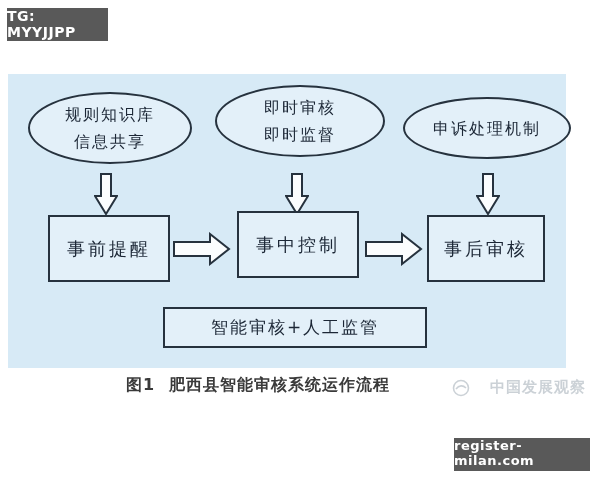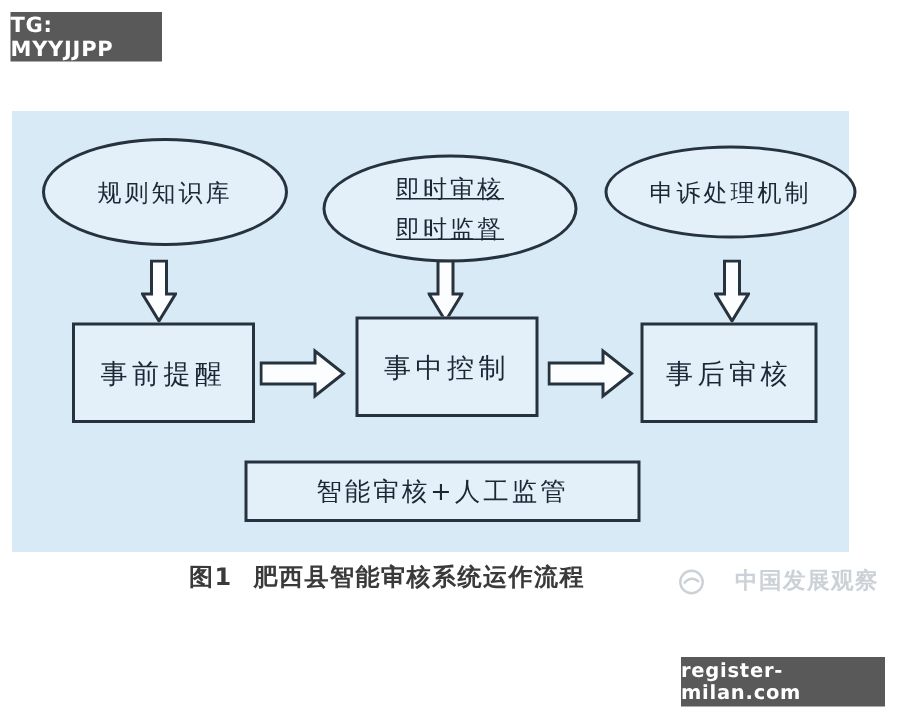--- a/index.html
+++ b/index.html
@@ -13,40 +13,40 @@
     --caption_text:#3a3a3a;
     --watermark_text:#c3cad0;
   }
   html,body{margin:0;padding:0;}
   body{
     width:600px;height:480px;position:relative;background:#ffffff;
     font-family:"DejaVu Sans","Liberation Sans",sans-serif;overflow:hidden;
   }
   .badge{
     position:absolute;background:var(--badge_bg);color:var(--badge_text);
-    display:flex;align-items:center;justify-content:center;
+    display:flex;justify-content:center;
     font-weight:bold;letter-spacing:.5px;
   }
   #tg-badge{left:7px;top:8px;width:101px;height:33px;font-size:14px;}
   #site-badge{left:454px;top:438px;width:136px;height:33px;font-size:13px;}
   .panel{
     position:absolute;left:8px;top:74px;width:558px;height:294px;
     background:var(--panel_bg);
   }
   .shape{
     position:absolute;box-sizing:border-box;border:2px solid var(--shape_border);
     background:var(--shape_fill);color:var(--shape_text);
     display:flex;flex-direction:column;align-items:center;justify-content:center;
     text-align:center;
   }
   .ellipse{border-radius:50%;font-size:16px;line-height:27px;letter-spacing:2px;}
   .rect{font-size:18px;letter-spacing:3px;}
   .arrow{position:absolute;line-height:0;}
   #ellipse-1{left:20px;top:18px;width:164px;height:72px;}
-  #ellipse-2{left:207px;top:29px;width:170px;height:72px;text-decoration:underline;}
+  #ellipse-2{left:207px;top:11px;width:170px;height:72px;}
   #ellipse-3{left:395px;top:23px;width:168px;height:62px;}
   #down-arrow-1{left:86px;top:99px;}
   #down-arrow-2{left:277px;top:99px;}
   #down-arrow-3{left:468px;top:99px;}
   #rect-1{left:40px;top:141px;width:122px;height:67px;}
   #rect-2{left:229px;top:137px;width:122px;height:67px;}
   #rect-3{left:419px;top:141px;width:118px;height:67px;}
   #right-arrow-1{left:165px;top:158px;}
   #right-arrow-2{left:357px;top:158px;}
   #bottom-box{left:155px;top:233px;width:264px;height:41px;font-size:17px;letter-spacing:2px;}
@@ -65,20 +65,21 @@
 <body>
 
 <div id="tg-badge" class="badge">
   <span>TG: MYYJJPP</span>
 </div>
 
 <div class="panel">
 
   <div id="ellipse-1" class="shape ellipse">
     <span>规则知识库</span>
+    <span>信息共享</span>
   </div>
   <div id="ellipse-2" class="shape ellipse">
     <span>即时审核</span>
     <span>即时监督</span>
   </div>
   <div id="ellipse-3" class="shape ellipse">
     <span>申诉处理机制</span>
   </div>
 
   <div id="down-arrow-1" class="arrow">

